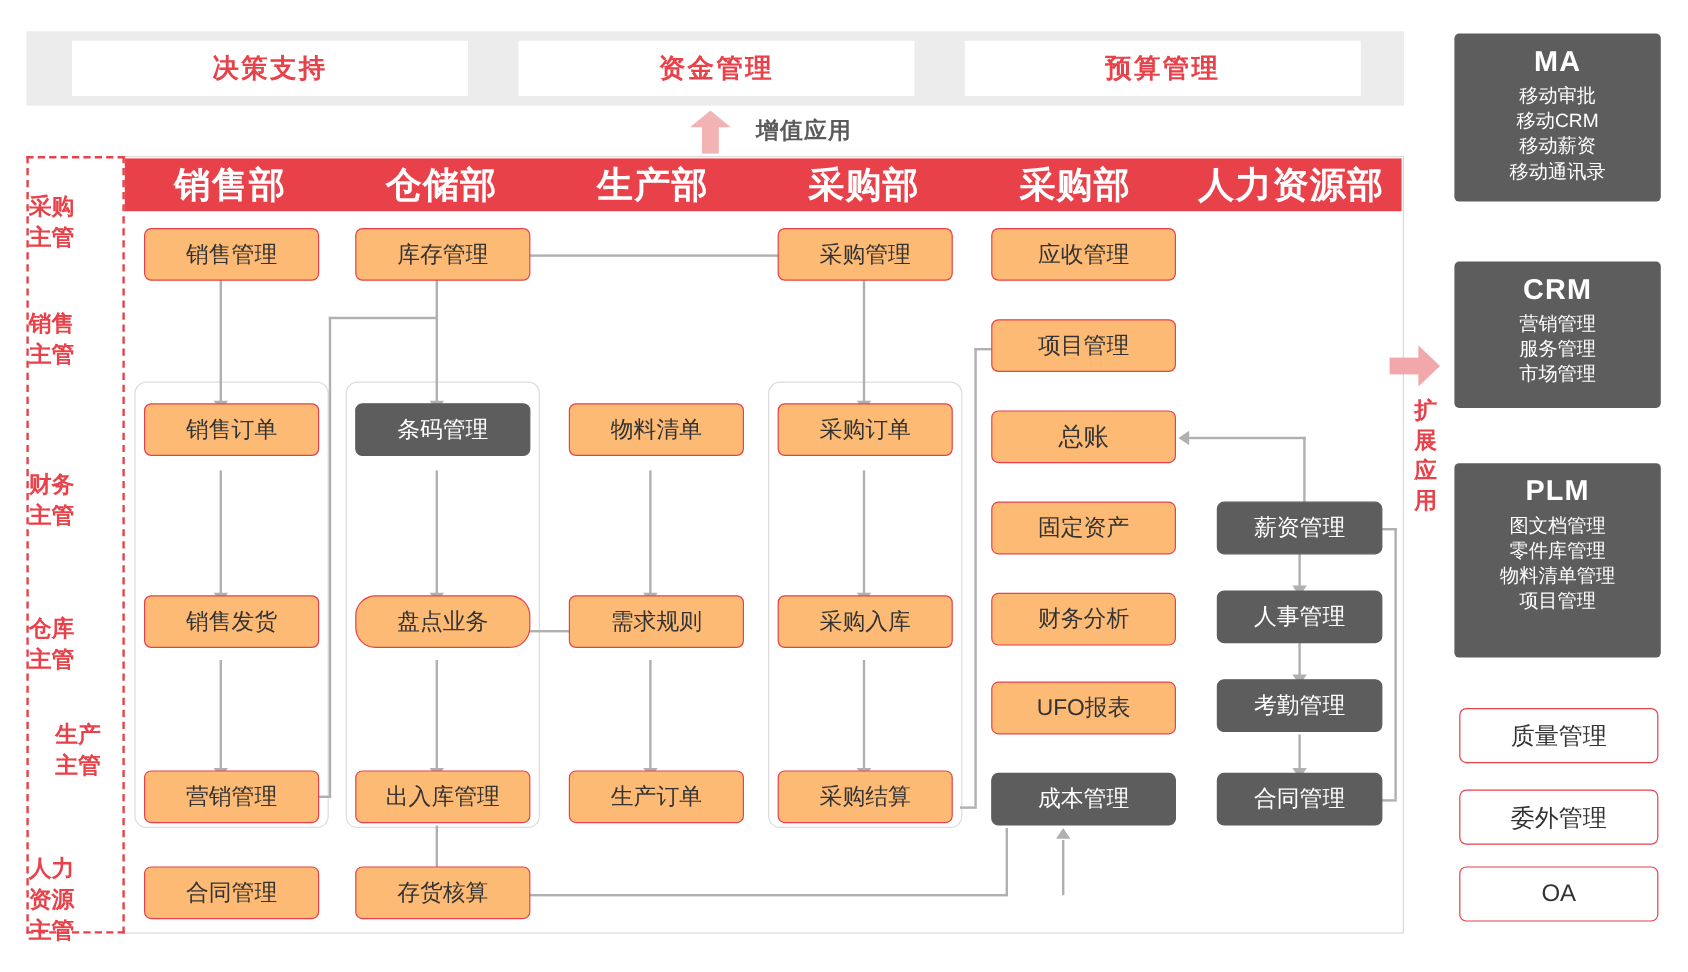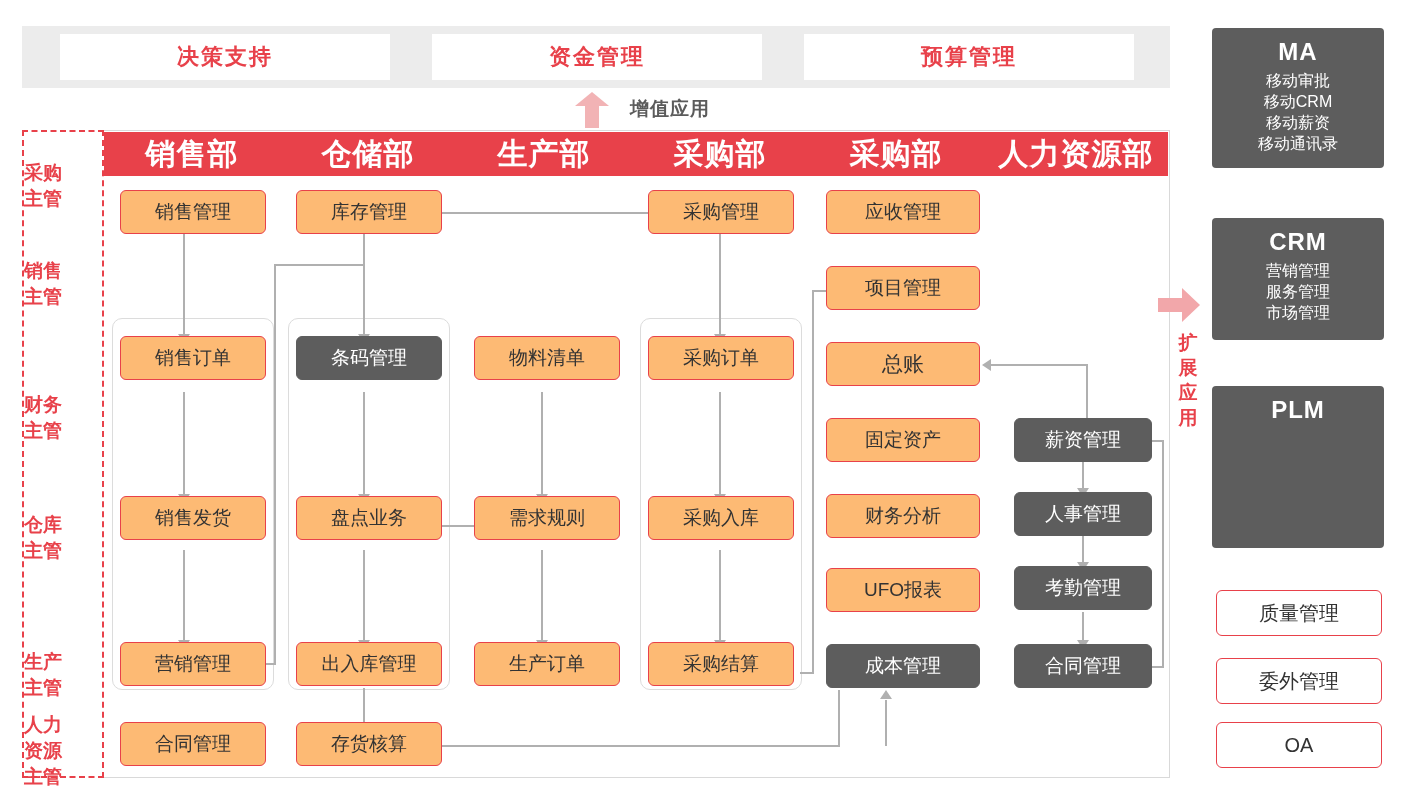--- a/index.html
+++ b/index.html
@@ -84,21 +84,21 @@
 <div class="abs" id="left-rail"></div>
 
 <div class="rail-item" style="top:160px;white-space:pre;">采购
 主管</div>
 <div class="rail-item" style="top:258px;white-space:pre;">销售
 主管</div>
 <div class="rail-item" style="top:392px;white-space:pre;">财务
 主管</div>
 <div class="rail-item" style="top:512px;white-space:pre;">仓库
 主管</div>
-<div class="rail-item" style="top:649px;white-space:pre;">生产
+<div class="rail-item" style="top:600px;white-space:pre;text-align:right;">生产
 主管</div>
 <div class="rail-item" style="top:712px;white-space:pre;">人力
 资源
 主管</div>
 
 <div class="abs" id="dept-header">
   <div class="dept" style="left:0px;width:176px;">销售部</div>
   <div class="dept" style="left:176px;width:176px;">仓储部</div>
   <div class="dept" style="left:352px;width:176px;">生产部</div>
   <div class="dept" style="left:528px;width:176px;">采购部</div>
@@ -176,21 +176,21 @@
 <div class="arrow-left" style="left:1134px;top:435px;"></div>
 
 <div class="node" style="left:120px;top:190px;width:144px;">销售管理</div>
 <div class="node" style="left:120px;top:336px;width:144px;">销售订单</div>
 <div class="node" style="left:120px;top:496px;width:144px;">销售发货</div>
 <div class="node" style="left:120px;top:642px;width:144px;">营销管理</div>
 <div class="node" style="left:120px;top:722px;width:144px;">合同管理</div>
 
 <div class="node" style="left:296px;top:190px;width:144px;">库存管理</div>
 <div class="node grey" style="left:296px;top:336px;width:144px;">条码管理</div>
-<div class="node" style="left:296px;top:496px;width:144px;">盘点业务</div>
+<div class="node" style="left:296px;top:496px;width:144px;border-radius:17px;">盘点业务</div>
 <div class="node" style="left:296px;top:642px;width:144px;">出入库管理</div>
 <div class="node" style="left:296px;top:722px;width:144px;">存货核算</div>
 
 <div class="node" style="left:474px;top:336px;width:144px;">物料清单</div>
 <div class="node" style="left:474px;top:496px;width:144px;">需求规则</div>
 <div class="node" style="left:474px;top:642px;width:144px;">生产订单</div>
 
 <div class="node" style="left:648px;top:190px;width:144px;">采购管理</div>
 <div class="node" style="left:648px;top:336px;width:144px;">采购订单</div>
 <div class="node" style="left:648px;top:496px;width:144px;">采购入库</div>
@@ -223,20 +223,26 @@
   <div class="t">CRM</div>
   <div class="lines">
     <div>营销管理</div>
     <div>服务管理</div>
     <div>市场管理</div>
   </div>
 </div>
 
 <div class="side-card" style="top:386px;height:162px;">
   <div class="t">PLM</div>
+  <div class="lines">
+    <div>图文档管理</div>
+    <div>零件库管理</div>
+    <div>物料清单管理</div>
+    <div>项目管理</div>
+  </div>
 </div>
 
 <div class="side-node" style="top:590px;">质量管理</div>
 <div class="side-node" style="top:658px;">委外管理</div>
 <div class="side-node" style="top:722px;">OA</div>
 
 <div class="abs" id="ext-arrow">
   <div class="shaft"></div>
     <div class="head"></div>
 </div>

